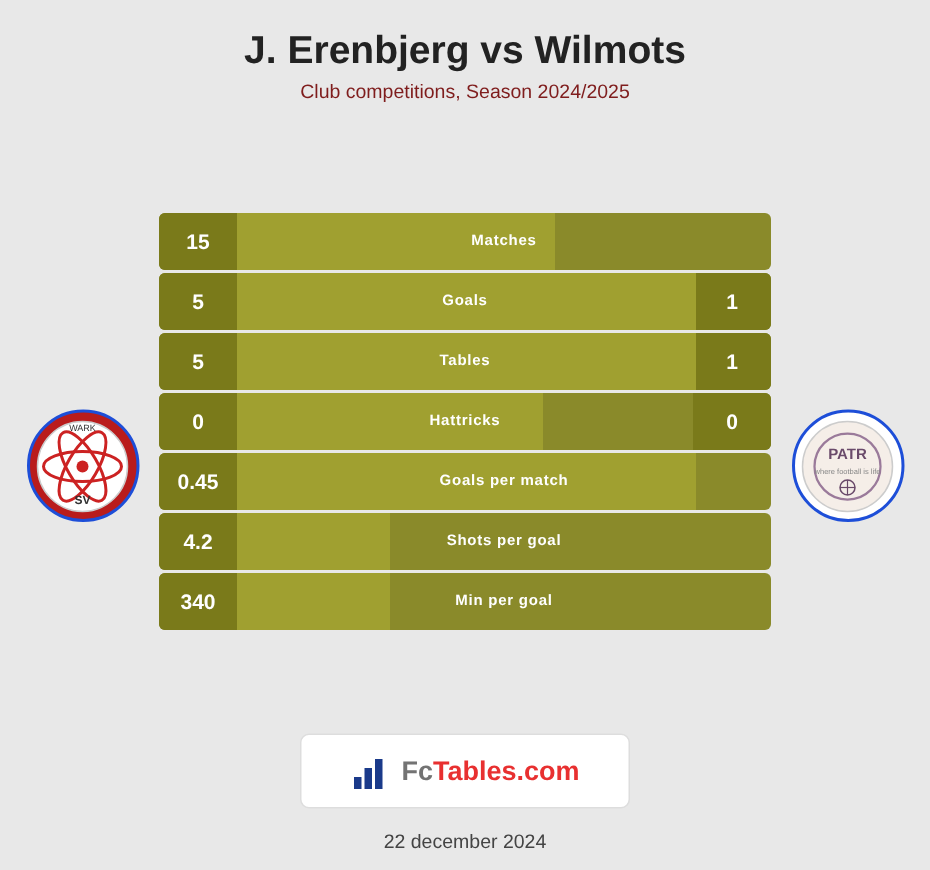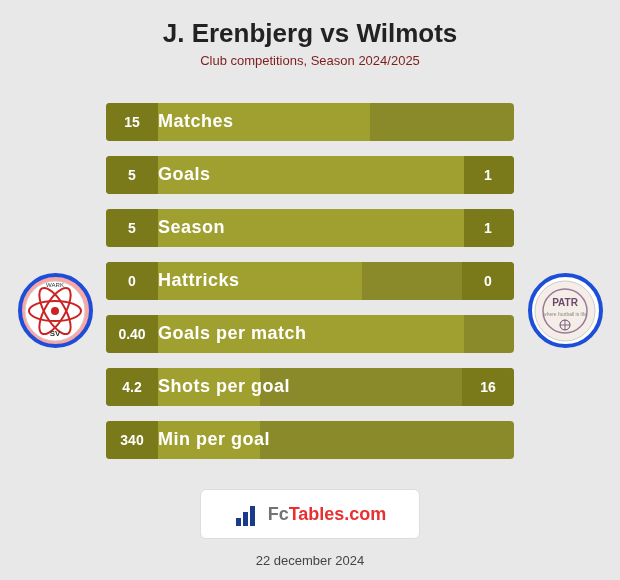--- a/index.html
+++ b/index.html
@@ -44,32 +44,32 @@
       flex-shrink: 0;
     }
     .logo-circle {
       width: 75px;
       height: 75px;
       border-radius: 50%;
       background: #fff;
       display: flex;
       align-items: center;
       justify-content: center;
-      border: 4px solid #1d4ed8;
+      border: 2px solid #1d4ed8;
       margin-top: 60px;
     }
     .logo-left .logo-circle {
-      background: #fca5a5;
+      background: #b91c1c;
     }
     
     .stats-container {
       flex: 1;
       display: flex;
       flex-direction: column;
-      gap: 15px;
+      gap: 2px;
       padding: 0 6px;
     }
     .stat-row {
       display: flex;
       align-items: center;
       height: 38px;
       background: #8a8a2a;
       border-radius: 4px;
       position: relative;
       overflow: visible;
@@ -83,21 +83,22 @@
       background: #7a7a1a;
       height: 100%;
       display: flex;
       align-items: center;
       justify-content: center;
       border-radius: 4px 0 0 4px;
       flex-shrink: 0;
     }
     .stat-row .stat-label {
       flex: 1;
-      font-size: 18px;
+      text-align: center;
+      font-size: 10px;
       font-weight: bold;
       color: #fff;
       letter-spacing: 0.5px;
     }
     .stat-row .right-val {
       width: 52px;
       text-align: center;
       font-size: 14px;
       font-weight: bold;
       color: #fff;
@@ -190,39 +191,38 @@
     </div>
     <div class="stat-row">
       <div class="bar-fill-left" style="width:75%"></div>
       <div class="left-val">5</div>
       <div class="stat-label">Goals</div>
       <div class="right-val">1</div>
     </div>
     <div class="stat-row">
       <div class="bar-fill-left" style="width:75%"></div>
       <div class="left-val">5</div>
-      <div class="stat-label">Season</div>
+      <div class="stat-label">Tables</div>
       <div class="right-val">1</div>
     </div>
     <div class="stat-row">
       <div class="bar-fill-left" style="width:50%"></div>
       <div class="left-val">0</div>
       <div class="stat-label">Hattricks</div>
       <div class="right-val">0</div>
     </div>
     <div class="stat-row">
       <div class="bar-fill-left" style="width:75%"></div>
-      <div class="left-val">0.40</div>
+      <div class="left-val">0.45</div>
       <div class="stat-label">Goals per match</div>
     </div>
     <div class="stat-row">
       <div class="bar-fill-left" style="width:25%"></div>
       <div class="left-val">4.2</div>
       <div class="stat-label">Shots per goal</div>
-      <div class="right-val">16</div>
     </div>
     <div class="stat-row">
       <div class="bar-fill-left" style="width:25%"></div>
       <div class="left-val">340</div>
       <div class="stat-label">Min per goal</div>
     </div>
   </div>
 
   <div class="logo-right">
     <div class="logo-circle">

